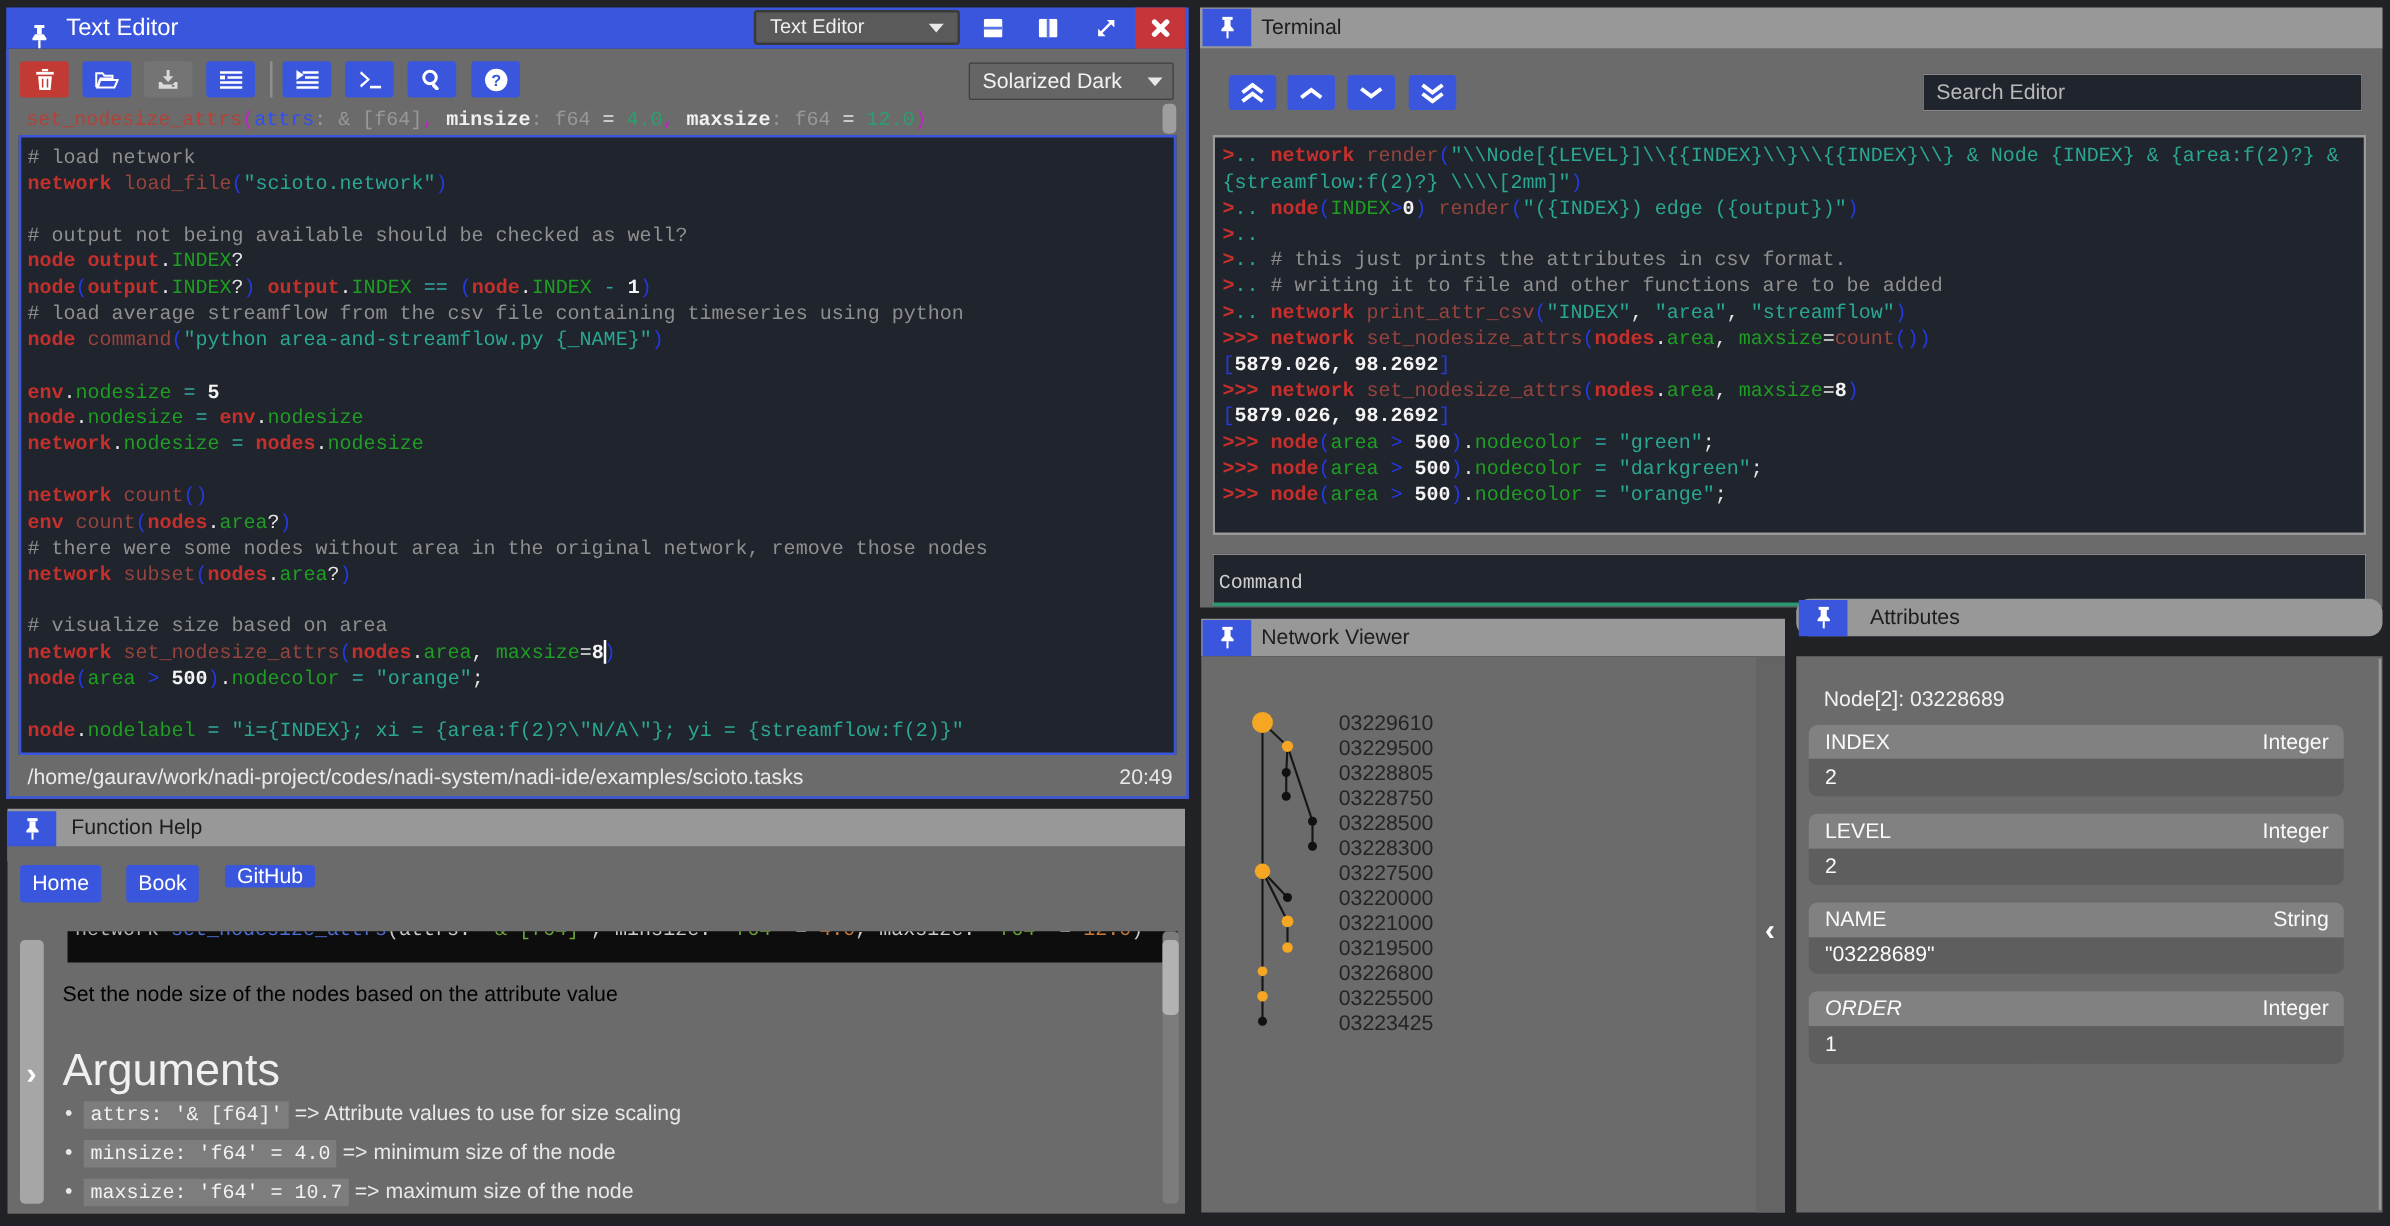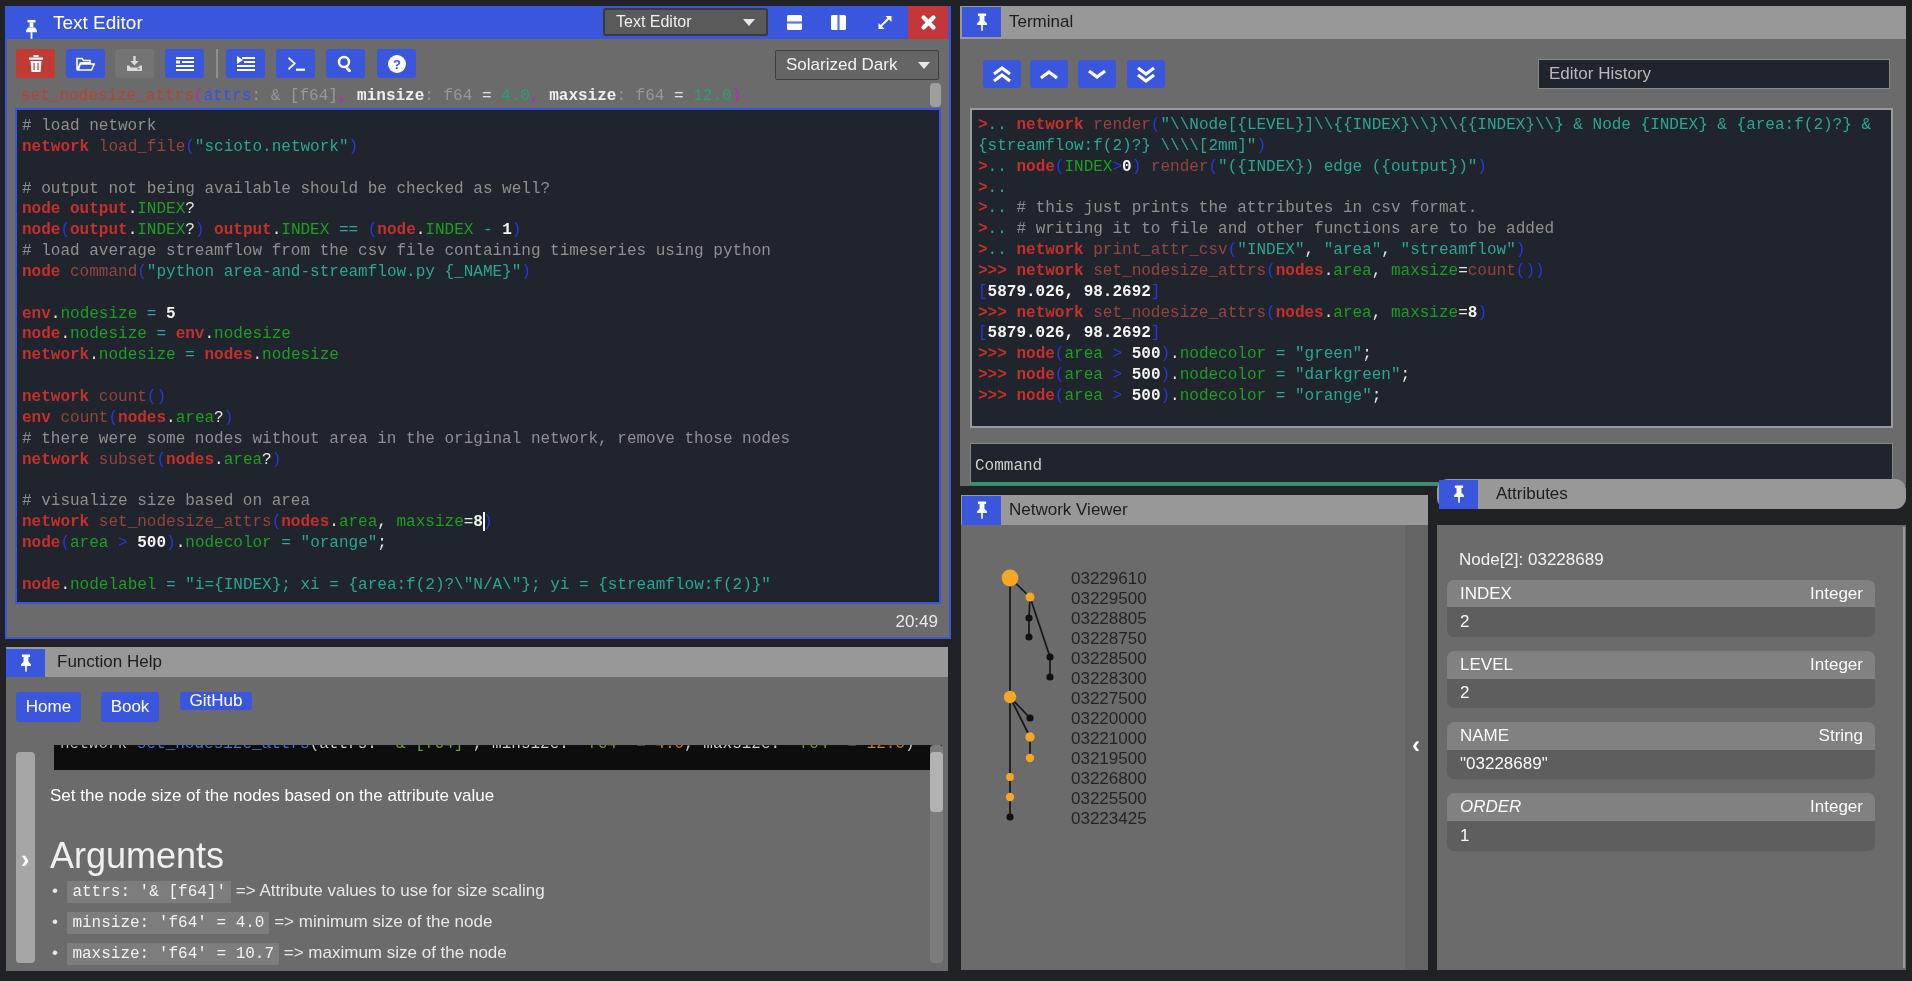--- a/index.html
+++ b/index.html
@@ -170,20 +170,21 @@
 
 <span class="c"># visualize size based on area</span>
 <span class="k">network</span> <span class="f">set_nodesize_attrs</span><span class="b">(</span><span class="k">nodes</span><span class="w">.</span><span class="g">area</span><span class="w">,</span> <span class="g">maxsize</span><span class="w">=</span><span class="n">8</span><span class="b">)</span>
 <span class="k">node</span><span class="b">(</span><span class="g">area</span> <span class="b">&gt;</span> <span class="n">500</span><span class="b">)</span><span class="w">.</span><span class="g">nodecolor</span> <span class="y">=</span> <span class="s">"orange"</span><span class="w">;</span>
 
 <span class="k">node</span><span class="w">.</span><span class="g">nodelabel</span> <span class="y">=</span> <span class="s">"i={INDEX}; xi = {area:f(2)?\"N/A\"}; yi = {streamflow:f(2)}"</span></pre>
     <div class="abs" style="left:466px;top:402px;width:2px;height:19px;background:#fff;"></div>
   </div>
 
   <div class="abs" style="left:8px;top:568px;width:926px;height:30px;color:#e9e9e9;font-size:17px;line-height:30px;">
+    <span style="position:absolute;left:7px;">/home/gaurav/work/nadi-project/codes/nadi-system/nadi-ide/examples/scioto.tasks</span>
     <span style="position:absolute;right:3px;">20:49</span>
   </div>
 </div>
 
 <div class="abs tbar" id="t-title" style="left:960px;top:6px;width:946px;height:33px;">
   <div class="pin" style="left:2px;top:1px;width:39px;height:30px;">
     <svg width="18" height="21" viewBox="0 0 22 24">
         <g fill="#fff">
           <rect x="6" y="1" width="10" height="3"></rect>
           <path d="M8 4h6v6l3 3v2H5v-2l3-3z"></path>
@@ -214,21 +215,21 @@
   </div>
   <div class="bluebtn" style="left:167px;top:21px;width:38px;height:28px;">
     <svg width="20" height="17" viewBox="0 0 20 17">
         <g fill="none" stroke="#fff" stroke-width="3.2">
           <path d="M2 2l8 6 8-6"></path>
           <path d="M2 9l8 6 8-6"></path>
         </g>
       </svg>
   </div>
   <div class="abs darkin" style="left:578px;top:20px;width:352px;height:30px;">
-    <div class="abs" style="left:10px;top:0;height:28px;line-height:28px;color:#b9b9b9;font-size:17px;">Editor History</div>
+    <div class="abs" style="left:10px;top:0;height:28px;line-height:28px;color:#b9b9b9;font-size:17px;">Search Editor</div>
   </div>
 
   <div class="abs" style="left:10px;top:58px;width:923px;height:320px;background:#20242c;border:2px solid #9a9a9a;box-sizing:border-box;overflow:hidden;margin-top:11px;">
     <pre style="position:absolute;left:6px;top:5px;"><span class="k">&gt;</span><span class="s">..</span> <span class="k">network</span> <span class="f">render</span><span class="b">(</span><span class="s">"\\Node[{LEVEL}]\\{{INDEX}\\}\\{{INDEX}\\} &amp; Node {INDEX} &amp; {area:f(2)?} &amp;</span>
 <span class="s">{streamflow:f(2)?} \\\\[2mm]"</span><span class="b">)</span>
 <span class="k">&gt;</span><span class="s">..</span> <span class="k">node</span><span class="b">(</span><span class="g">INDEX</span><span class="b">&gt;</span><span class="n">0</span><span class="b">)</span> <span class="f">render</span><span class="b">(</span><span class="s">"({INDEX}) edge ({output})"</span><span class="b">)</span>
 <span class="k">&gt;</span><span class="s">..</span>
 <span class="k">&gt;</span><span class="s">..</span> <span class="c"># this just prints the attributes in csv format.</span>
 <span class="k">&gt;</span><span class="s">..</span> <span class="c"># writing it to file and other functions are to be added</span>
 <span class="k">&gt;</span><span class="s">..</span> <span class="k">network</span> <span class="f">print_attr_csv</span><span class="b">(</span><span class="s">"INDEX"</span><span class="w">,</span> <span class="s">"area"</span><span class="w">,</span> <span class="s">"streamflow"</span><span class="b">)</span>
@@ -265,21 +266,21 @@
 
   <div class="abs" style="left:48px;top:68px;width:888px;height:25px;background:#0d0d0d;overflow:hidden;">
     <pre style="position:absolute;left:6px;top:-11px;color:#cccccc;"><span style="color:#b5b5b5;">network</span> <span style="color:#4d6fd8;">set_nodesize_attrs</span>(attrs: <span style="color:#6a9e3a;">'&amp; [f64]'</span>, minsize: <span style="color:#6a9e3a;">'f64'</span> = <span style="color:#c87c3c;">4.0</span>, maxsize: <span style="color:#6a9e3a;">'f64'</span> = <span style="color:#c87c3c;">12.0</span>)</pre>
   </div>
 
   <div class="abs" style="left:10px;top:75px;width:19px;height:211px;background:#a6a6a6;border-radius:4px;"></div>
   <div class="abs" style="left:15px;top:168px;color:#fff;font-size:25px;font-weight:bold;">›</div>
 
   <div class="abs" style="left:924px;top:68px;width:13px;height:218px;background:#7c7c7c;border-radius:4px;"></div>
   <div class="abs" style="left:924px;top:75px;width:13px;height:60px;background:#b2b2b2;border-radius:4px;"></div>
-  <div class="abs" style="left:44px;top:109px;color:#ffffff;font-size:17px;">Set the node size of the nodes based on the attribute value</div>
+  <div class="abs" style="left:44px;top:109px;color:#000000;font-size:17px;">Set the node size of the nodes based on the attribute value</div>
   <div class="abs" style="left:44px;top:158px;color:#f0f0f0;font-size:36px;">Arguments</div>
   <div class="abs" style="left:46px;top:204px;color:#e8e8e8;font-size:17px;">•&nbsp; <span class="mono" style="background:#7d7d7d;color:#f2f2f2;font-size:16px;padding:2px 5px;">attrs: '&amp; [f64]'</span> =&gt; Attribute values to use for size scaling</div>
   <div class="abs" style="left:46px;top:235px;color:#e8e8e8;font-size:17px;">•&nbsp; <span class="mono" style="background:#7d7d7d;color:#f2f2f2;font-size:16px;padding:2px 5px;">minsize: 'f64' = 4.0</span> =&gt; minimum size of the node</div>
   <div class="abs" style="left:46px;top:266px;color:#e8e8e8;font-size:17px;">•&nbsp; <span class="mono" style="background:#7d7d7d;color:#f2f2f2;font-size:16px;padding:2px 5px;">maxsize: 'f64' = 10.7</span> =&gt; maximum size of the node</div>
 </div>
 
 <div class="abs tbar" id="n-title" style="left:961px;top:495px;width:467px;height:30px;">
   <div class="pin" style="left:1px;top:1px;width:39px;height:29px;">
     <svg width="18" height="21" viewBox="0 0 22 24">
         <g fill="#fff">

